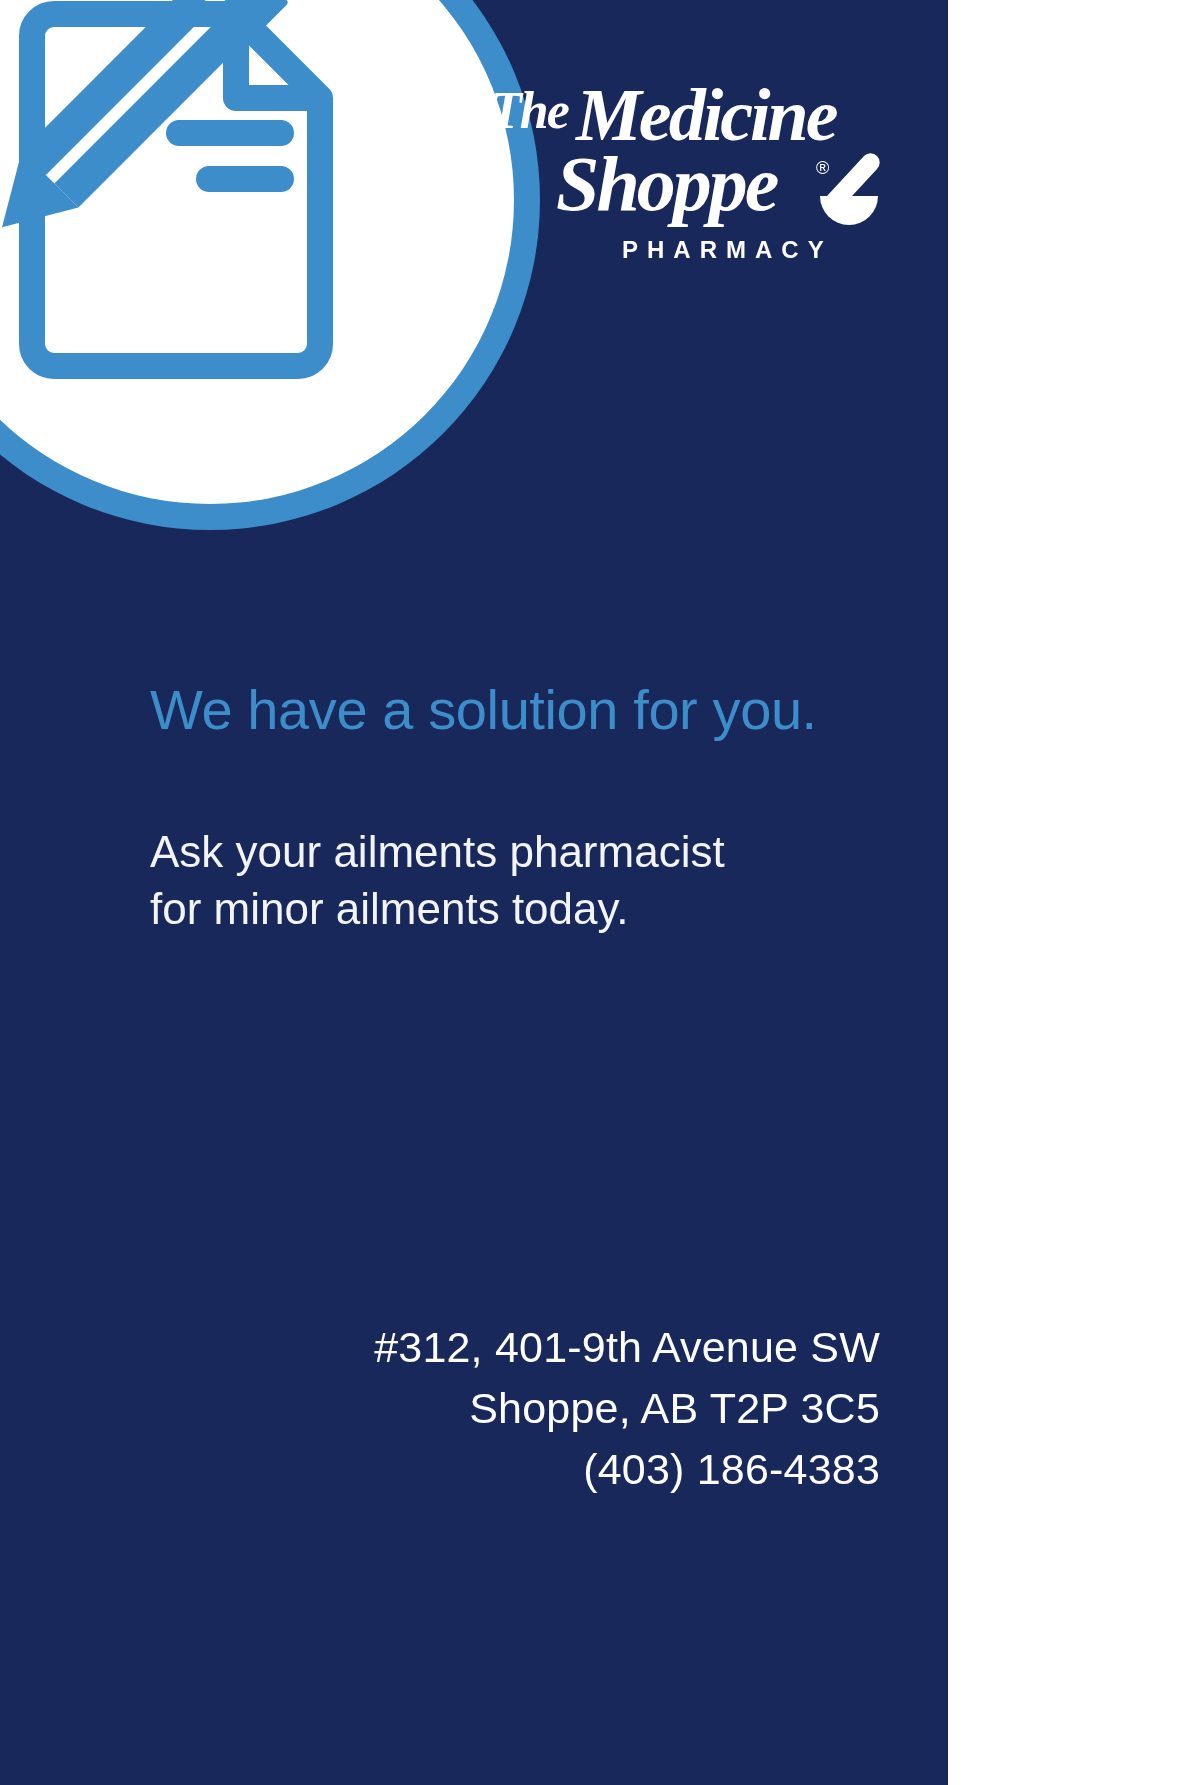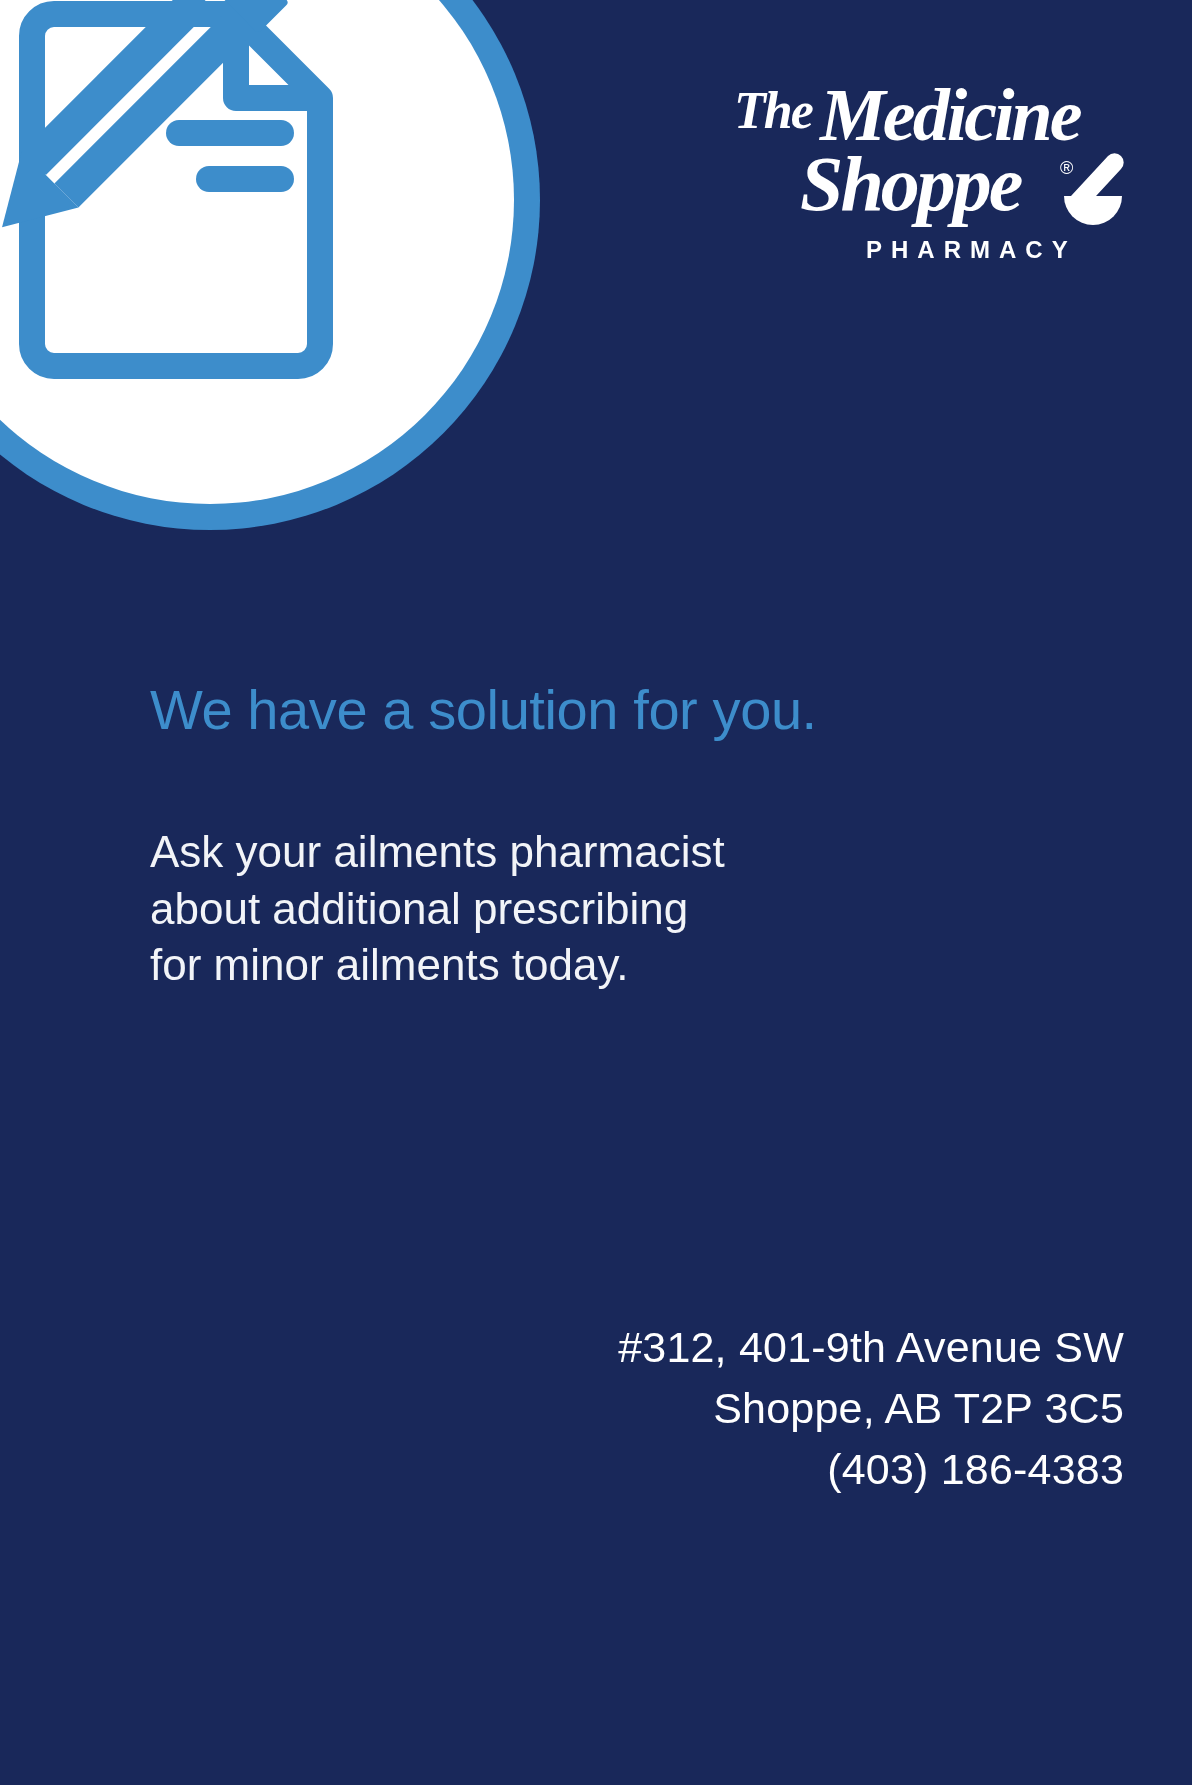--- a/index.html
+++ b/index.html
@@ -2,21 +2,21 @@
 <html><head>
 <meta charset="utf-8">
 <style>
   html, body {
     margin: 0;
     padding: 0;
     background: #ffffff;
   }
   #poster {
     position: relative;
-    width: 1192px;
+    width: 948px;
     height: 1785px;
     background: #19285a;
     overflow: hidden;
     font-family: "Liberation Sans", sans-serif;
   }
 
   
   .badge-wrap {
     position: absolute;
     left: -120px;
@@ -142,21 +142,20 @@
     <text x="150" y="180" fill="#ffffff" font-family="'Liberation Sans', sans-serif" font-weight="700" font-size="24" letter-spacing="9">PHARMACY</text>
   </svg>
 
   <div class="copy">
 
 
     <p class="subhead">We have a solution for you.</p>
 
     <p class="body-copy">
       <span class="ln">Ask your ailments pharmacist</span>
-      <span class="ln">about additional prescribing</span>
       <span class="ln">for minor ailments today.</span>
     </p>
 
   </div>
 
   <div class="address">
     <span class="ln">#312, 401-9th Avenue SW</span>
     <span class="ln">Shoppe, AB T2P 3C5</span>
     <span class="ln">(403) 186-4383</span>
   </div>

